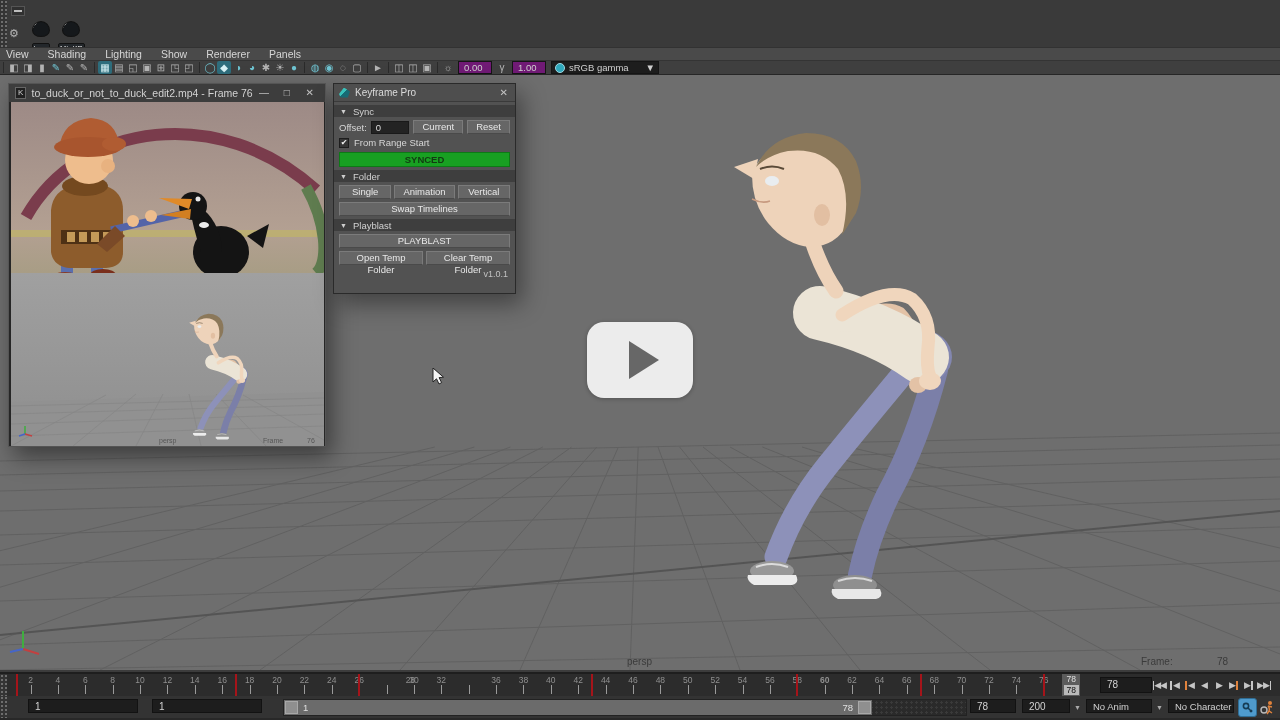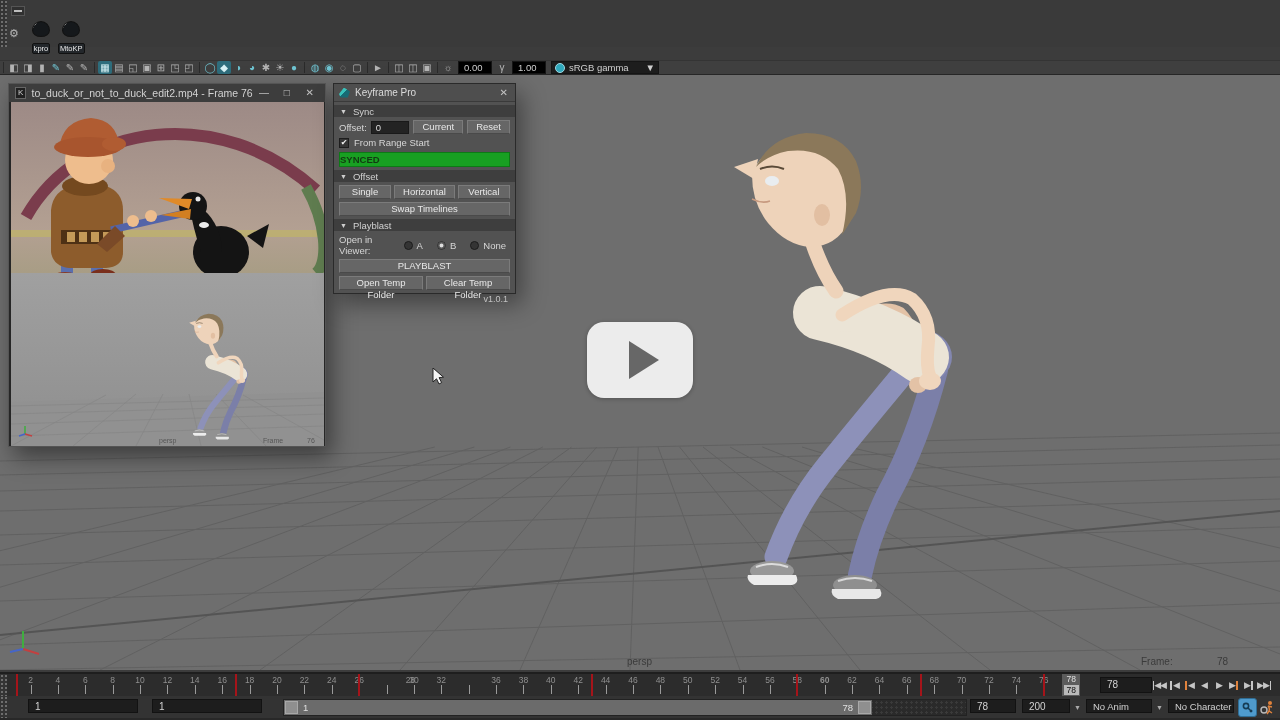--- a/index.html
+++ b/index.html
@@ -27,21 +27,21 @@
       display:flex;align-items:center;padding-left:6px;box-sizing:border-box;border-top:1px solid #323232;}
   #menubar .menu{font-size:10.5px;color:#d6d6d6;margin-right:19px;line-height:13px;}
   
   #toolbar{position:absolute;left:0;top:60px;width:1280px;height:15px;background:#3f3f3f;
       border-top:1px solid #343434;border-bottom:1px solid #262626;display:flex;align-items:center;box-sizing:border-box;}
   #toolbar-icons{display:flex;align-items:center;}
   .ticon{width:14px;text-align:center;font-size:10px;line-height:13px;cursor:default;}
   .ticon.t{color:#6fc4d2;} .ticon.g{color:#b4b4b4;}
   .ticon.on{background:#2e6d7c;border-radius:2px;color:#d8f2f6;}
   .tdiv{width:1px;height:11px;background:#2a2a2a;margin:0 3px;}
-  .tb-field{background:#000000;color:#cfcfcf;font-size:9.5px;height:11px;line-height:11px;
+  .tb-field{background:#701a75;color:#cfcfcf;font-size:9.5px;height:11px;line-height:11px;
       padding:0 5px;border:1px solid #151515;margin:0 3px;min-width:22px;}
   .vt-box{display:flex;align-items:center;background:#1d1d1d;border:1px solid #151515;height:11px;
       width:100px;margin-left:2px;padding:0 3px;}
   .vt-dot{width:8px;height:8px;border-radius:50%;background:#2fa8bc;border:1px solid #9fd8e2;margin-right:4px;}
   .vt-box span{font-size:9.5px;color:#cfcfcf;}
   .vt-arrow{margin-left:auto;font-size:7px;color:#9a9a9a;}
   
   #viewport{position:absolute;left:0;top:75px;width:1280px;height:595px;background:#6e6e6e;}
   #vp-svg{position:absolute;left:0;top:0;}
   .hud{position:absolute;font-size:10px;color:#3b3b3b;}
@@ -72,21 +72,21 @@
   .kp-sec .tri{font-size:7px;margin-right:6px;color:#cfcfcf;}
   .kp-row{display:flex;align-items:center;padding:3px 5px 0;}
   .kp-label{color:#d6d6d6;margin-right:4px;}
   .kp-input{background:#232323;border:1px solid #191919;color:#dddddd;height:11px;line-height:11px;
       padding:0 4px;width:44px;font-size:9.5px;}
   .kp-btn{background:#666666;border:1px solid #7b7b7b;border-bottom-color:#4a4a4a;color:#e8e8e8;
       text-align:center;height:12px;line-height:12px;padding:0 8px;margin-left:4px;}
   .kp-check{width:8px;height:8px;background:#353535;border:1px solid #1d1d1d;color:#f0f0f0;
       font-size:8px;line-height:8px;text-align:center;margin-right:5px;}
   #kp-synced{margin:4px 5px 0;background:#18a022;border:1px solid #0d7a16;color:#123a12;font-weight:bold;
-      height:13px;line-height:13px;}
+      text-align:center;height:13px;line-height:13px;}
   .kp-btnrow{display:flex;padding:3px 5px 0;gap:3px;}
   .kp-btnrow .kp-btn{flex:1;margin:0;}
   .kp-radio{width:7px;height:7px;border-radius:50%;background:#343434;border:1px solid #1c1c1c;margin:0 4px 0 10px;}
   .kp-radio.sel{background:#dddddd;box-shadow:inset 0 0 0 1.5px #555;}
   #kp-version{text-align:right;color:#c2c2c2;font-size:9px;padding:4px 7px 0;}
   
   #time-row{position:absolute;left:0;top:672px;width:1280px;height:22px;background:#2c2c2c;border-top:2px solid #1e1e1e;box-sizing:content-box;}
   #time-row .grip{top:0;height:22px;}
   #timeline{position:absolute;left:10px;top:0;width:1068px;height:22px;border-bottom:1px dotted #555;}
   .tick-label{position:absolute;top:1px;transform:translateX(-50%);font-size:8.5px;color:#8f8f8f;}
@@ -127,20 +127,28 @@
 <div id="header">
   <div class="grip"></div>
   <div id="collapse-btn"></div>
   <div id="shelf-gear">⚙</div>
   <div id="shelf-items">
         <div class="shelf-item"><div class="sicon"></div><div class="slabel">kpro</div></div>
         <div class="shelf-item"><div class="sicon"></div><div class="slabel">MtoKP</div></div>
       </div>
 </div>
 
+<div id="menubar">
+      <div class="menu">View</div>
+      <div class="menu">Shading</div>
+      <div class="menu">Lighting</div>
+      <div class="menu">Show</div>
+      <div class="menu">Renderer</div>
+      <div class="menu">Panels</div>
+    </div>
 
 <div id="toolbar">
   <div id="toolbar-icons">
         <div class="tdiv"></div>
         <span class="ticon g">◧</span>
         <span class="ticon g">◨</span>
         <span class="ticon g">▮</span>
         <span class="ticon t">✎</span>
         <span class="ticon g">✎</span>
         <span class="ticon g">✎</span>
@@ -373,44 +381,33 @@
     <span class="kp-btn">Current</span>
     <span class="kp-btn">Reset</span>
   </div>
   <div class="kp-row">
     <span class="kp-check">✔</span>
     <span class="kp-label">From Range Start</span>
   </div>
   <div id="kp-synced">SYNCED</div>
   <div class="kp-sec">
     <span class="tri">▼</span>
-    <span>Offset</span>
+    <span>Folder</span>
   </div>
   <div class="kp-btnrow">
     <span class="kp-btn">Single</span>
-    <span class="kp-btn">Horizontal</span>
+    <span class="kp-btn">Animation</span>
     <span class="kp-btn">Vertical</span>
   </div>
   <div class="kp-btnrow">
     <span class="kp-btn">Swap Timelines</span>
   </div>
   <div class="kp-sec">
     <span class="tri">▼</span>
     <span>Playblast</span>
-  </div>
-  <div class="kp-row" id="kp-radio-row">
-    <span class="kp-label">Open in Viewer:</span>
-    <span id="kp-radios" style="display:flex;align-items:center;">
-          <span class="kp-radio"></span>
-          <span class="kp-label">A</span>
-          <span class="kp-radio sel"></span>
-          <span class="kp-label">B</span>
-          <span class="kp-radio"></span>
-          <span class="kp-label">None</span>
-        </span>
   </div>
   <div class="kp-btnrow">
     <span class="kp-btn">PLAYBLAST</span>
   </div>
   <div class="kp-btnrow">
     <span class="kp-btn">Open Temp Folder</span>
     <span class="kp-btn">Clear Temp Folder</span>
   </div>
   <div id="kp-version">v1.0.1</div>
 </div>

